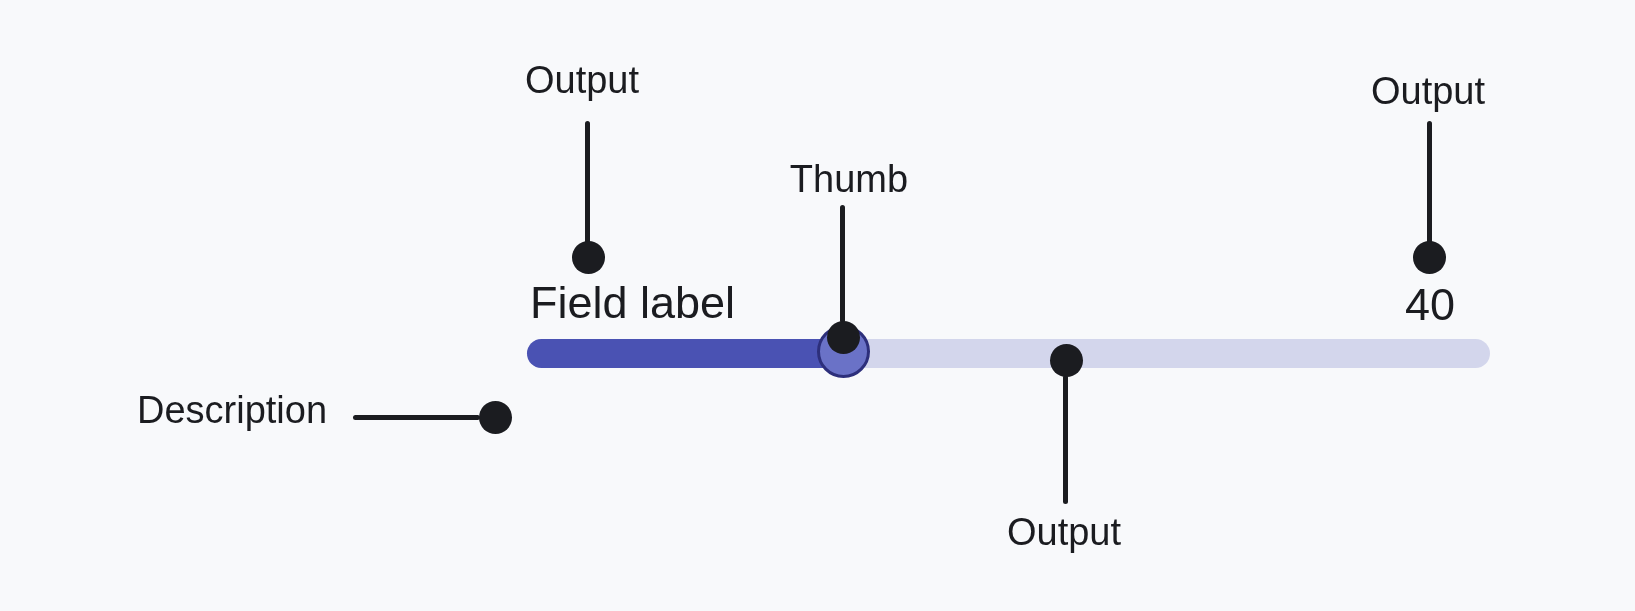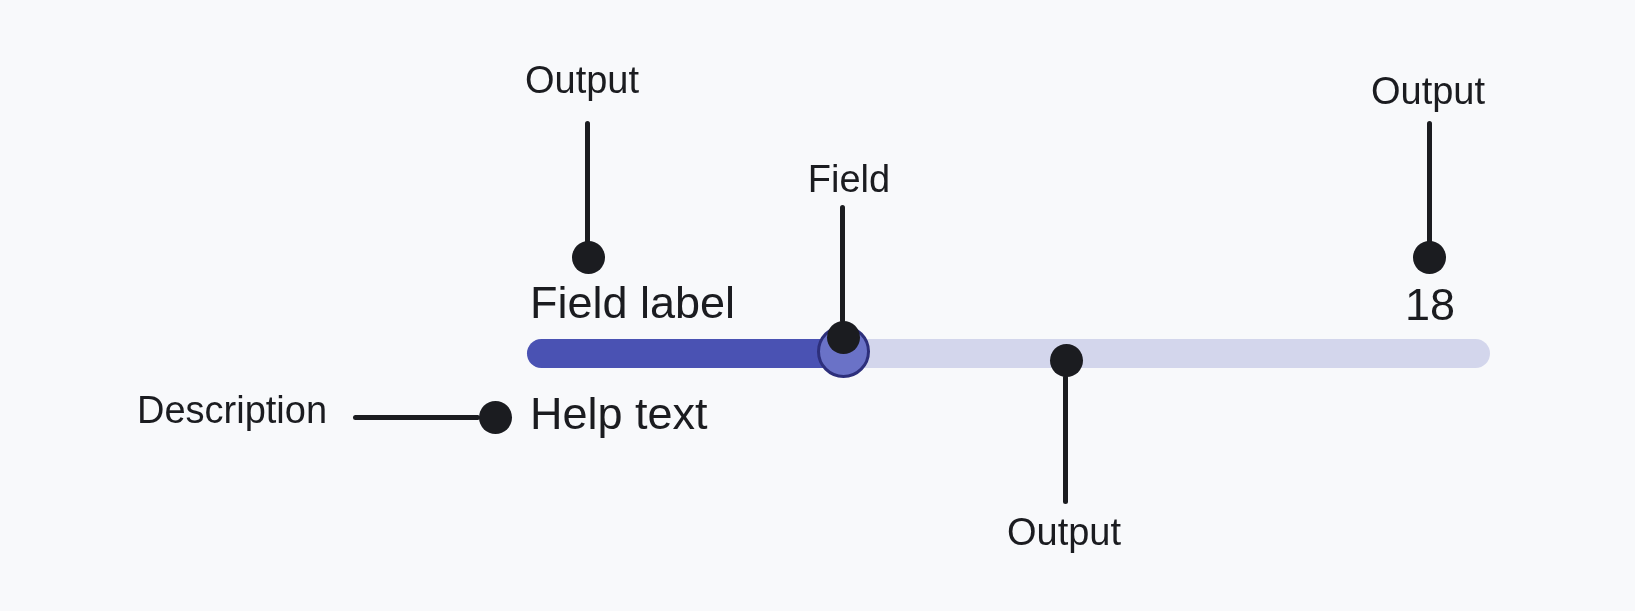--- a/index.html
+++ b/index.html
@@ -65,32 +65,31 @@
   <div class="vline" id="line-label"></div>
   <div class="dot" id="dot-label"></div>
 
   <span class="comp" id="field-label">Field label</span>
 
   <div id="track">
     <div id="track-fill"></div>
   </div>
   <div id="thumb"></div>
 
-  <span class="ann center" id="ann-thumb">Field</span>
+  <span class="ann center" id="ann-thumb">Thumb</span>
   <div class="vline" id="line-thumb"></div>
   <div class="dot" id="dot-thumb"></div>
 
   <span class="ann center" id="ann-output">Output</span>
   <div class="vline" id="line-output"></div>
   <div class="dot" id="dot-output"></div>
-  <span class="comp center" id="output-value">18</span>
+  <span class="comp center" id="output-value">40</span>
 
   <div class="dot" id="dot-track"></div>
   <div class="vline" id="line-track"></div>
   <span class="ann center" id="ann-track">Output</span>
 
   <span class="ann" id="ann-description">Description</span>
   <div class="hline" id="line-description"></div>
   <div class="dot" id="dot-description"></div>
 
-  <span class="comp" id="help-text">Help text</span>
 
 </div>
 
 </body></html>

